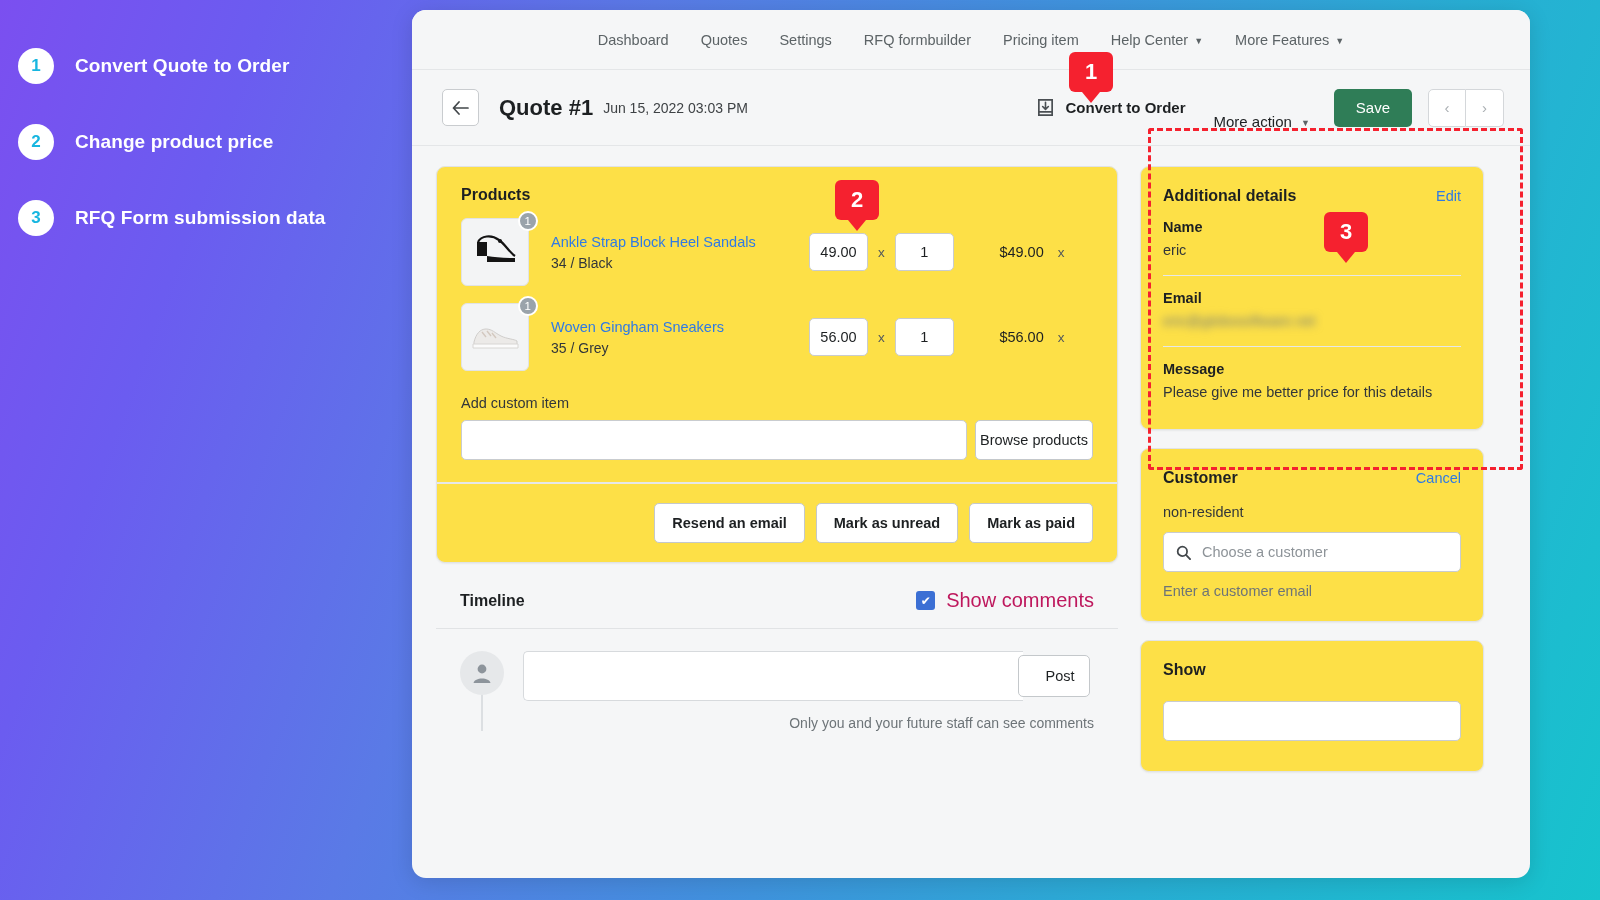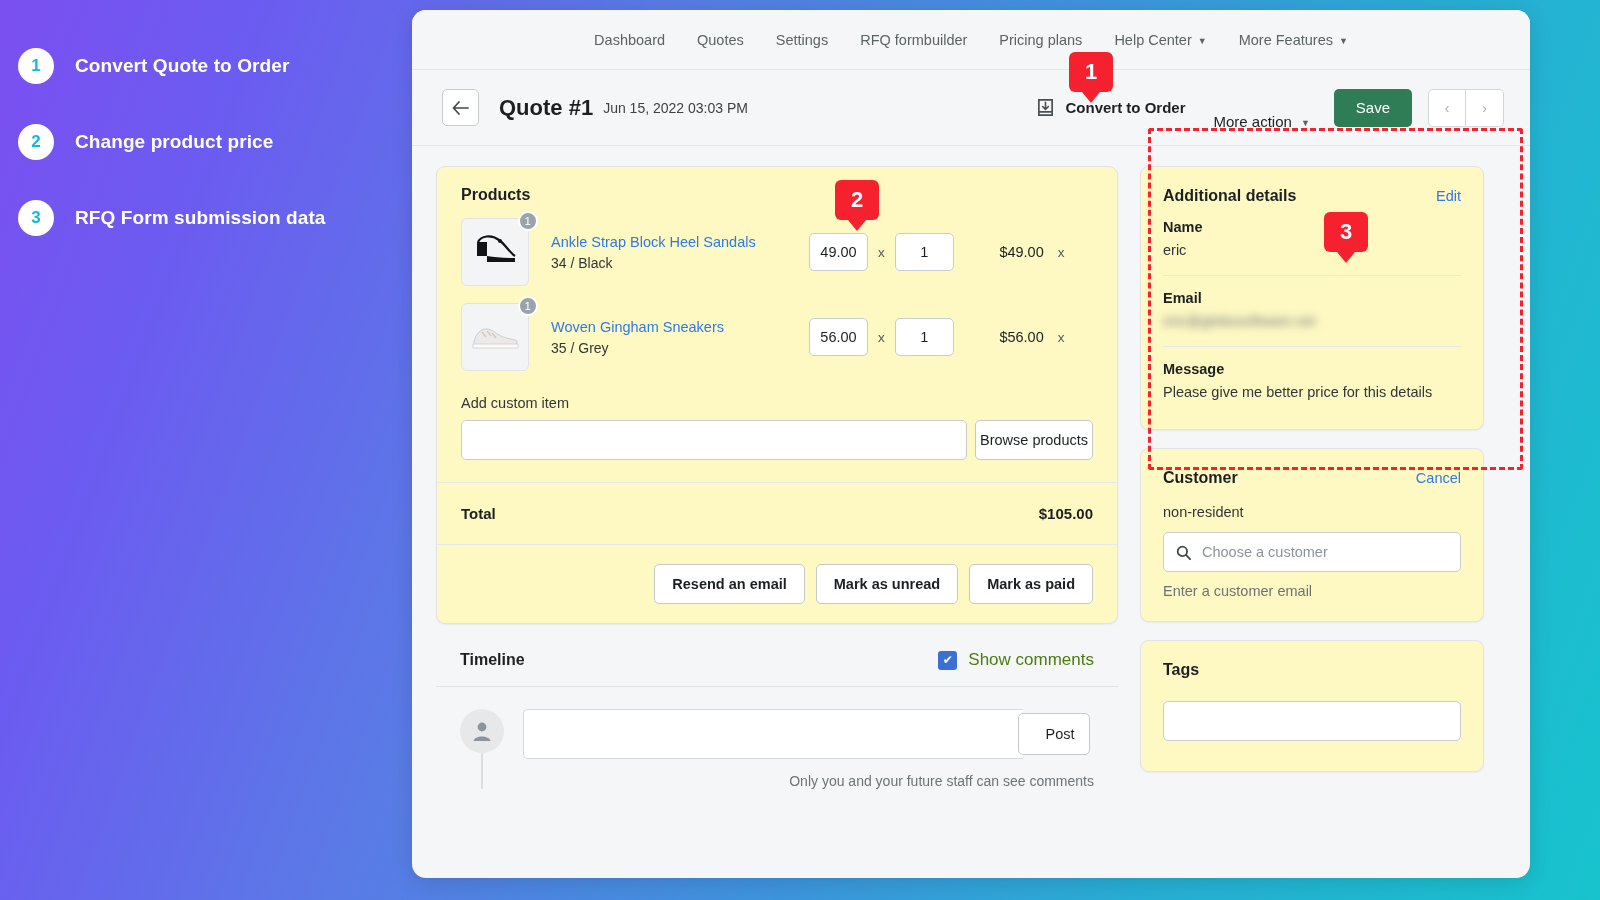--- a/index.html
+++ b/index.html
@@ -86,21 +86,21 @@
   }
   .pager-btn:first-child { border-radius: 5px 0 0 5px; }
   .pager-btn:last-child { border-radius: 0 5px 5px 0; border-left: none; }
 
   
   .content { display: flex; padding: 20px 24px 0 24px; gap: 22px; }
   .col-main { width: 682px; flex: none; }
   .col-side { width: 344px; flex: none; }
 
   .card {
-    background: #fef9c3; border: 1px solid #e1e3e5; border-radius: 9px;
+    background: #fde047; border: 1px solid #e1e3e5; border-radius: 9px;
     box-shadow: 0 1px 2px rgba(22,29,37,.06);
   }
 
   
   .sec-title { font-size: 16px; font-weight: bold; color: #1d2022; }
   .products-body { padding: 19px 24px 22px 24px; }
   .prod-row { display: flex; align-items: center; margin-top: 14px; }
   .thumb-wrap { position: relative; width: 68px; flex: none; }
   .thumb {
     width: 68px; height: 68px; border: 1px solid #e1e3e5; border-radius: 6px;
@@ -148,21 +148,21 @@
 
   
   .timeline { margin-top: 22px; }
   .tl-head { display: flex; align-items: center; justify-content: space-between; padding: 4px 24px 16px 24px; }
   .tl-check { display: flex; align-items: center; gap: 11px; cursor: pointer; }
   .cbx {
     width: 19px; height: 19px; border-radius: 3px; background: #3b6fd4;
     display: flex; align-items: center; justify-content: center;
     color: #fff; font-size: 12px;
   }
-  .tl-check-label { font-size: 17px; color: #4d7c0f; }
+  .tl-check-label { font-size: 20px; color: #be185d; }
   .tl-body { border-top: 1px solid #e1e3e5; padding: 22px 24px 0 24px; display: flex; position: relative; }
   .avatar {
     width: 44px; height: 44px; border-radius: 50%; background: #e6e8ea; flex: none;
     display: flex; align-items: center; justify-content: center; position: relative; z-index: 2;
   }
   .tl-line { position: absolute; left: 45px; top: 62px; bottom: 0; width: 2px; background: #dcdfe2; }
   .tl-right { flex: 1; margin-left: 19px; }
   .comment-row { display: flex; }
   .comment-input {
     flex: 1; height: 50px; border: 1px solid #d7dadd; border-right: none;
@@ -250,21 +250,21 @@
     <div class="nav-item">
       <span>Quotes</span>
     </div>
     <div class="nav-item">
       <span>Settings</span>
     </div>
     <div class="nav-item">
       <span>RFQ formbuilder</span>
     </div>
     <div class="nav-item">
-      <span>Pricing plans</span>
+      <span>Pricing item</span>
     </div>
     <div class="nav-item">
       <span>Help Center</span>
       <span class="caret">▼</span>
     </div>
     <div class="nav-item">
       <span>More Features</span>
       <span class="caret">▼</span>
     </div>
   </div>
@@ -355,24 +355,20 @@
           </div>
 
           <div class="custom-label">Add custom item</div>
           <div class="custom-row">
             <input class="custom-input" value="" style="">
             <button class="browse-btn">Browse products</button>
           </div>
         </div>
 
         <div class="card-div"></div>
-        <div class="total-row">
-          <span class="total-label">Total</span>
-          <span class="total-value">$105.00</span>
-        </div>
 
         <div class="card-div"></div>
         <div class="actions-row">
           <button class="act-btn">Resend an email</button>
           <button class="act-btn">Mark as unread</button>
           <button class="act-btn">Mark as paid</button>
         </div>
       </div>
 
       <div class="timeline">
@@ -433,21 +429,21 @@
           <svg width="15" height="15" viewBox="0 0 16 16">
             <circle cx="6.8" cy="6.8" r="5" fill="none" stroke="#43484c" stroke-width="1.9"></circle>
             <path d="M10.6 10.6 L15 15" stroke="#43484c" stroke-width="2" stroke-linecap="round"></path>
           </svg>
           <span class="search-ph">Choose a customer</span>
         </div>
         <div class="cust-hint">Enter a customer email</div>
       </div>
 
       <div class="card side-card" style="margin-top:18px;padding-bottom:30px;">
-        <div class="side-title">Tags</div>
+        <div class="side-title">Show</div>
         <input class="tags-input" value="" style="">
       </div>
     </div>
   </div>
 </div>
 
 <div class="highlight-box"></div>
 <div class="callout" id="callout-1">1</div>
 <div class="callout" id="callout-2">2</div>
 <div class="callout" id="callout-3">3</div>

